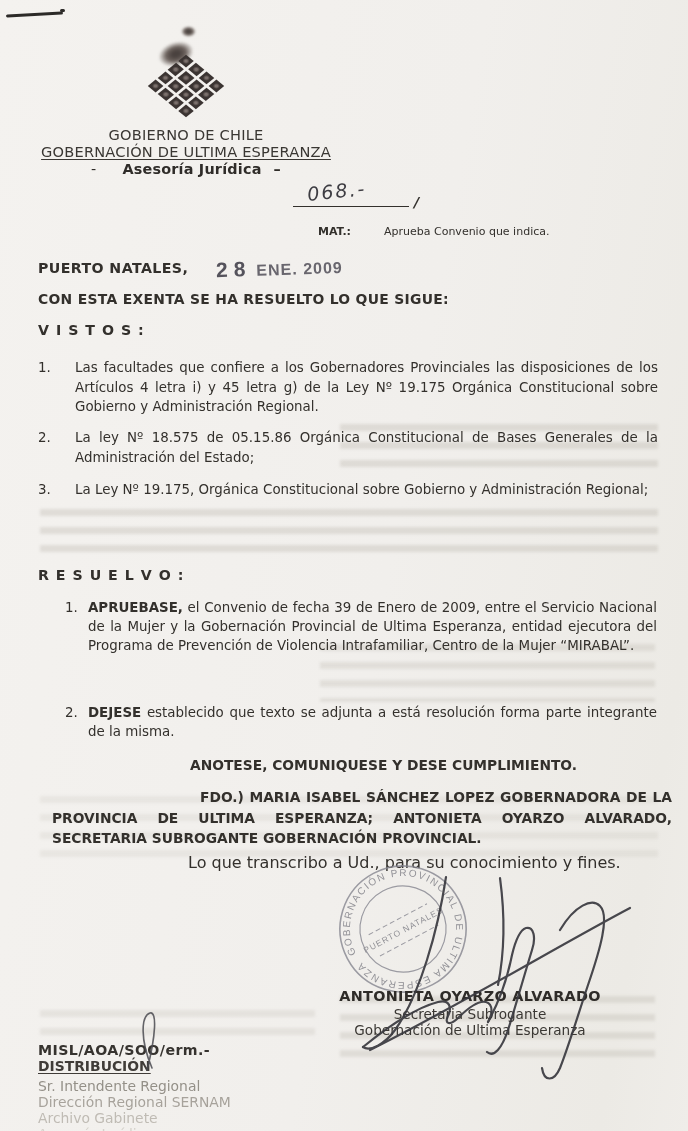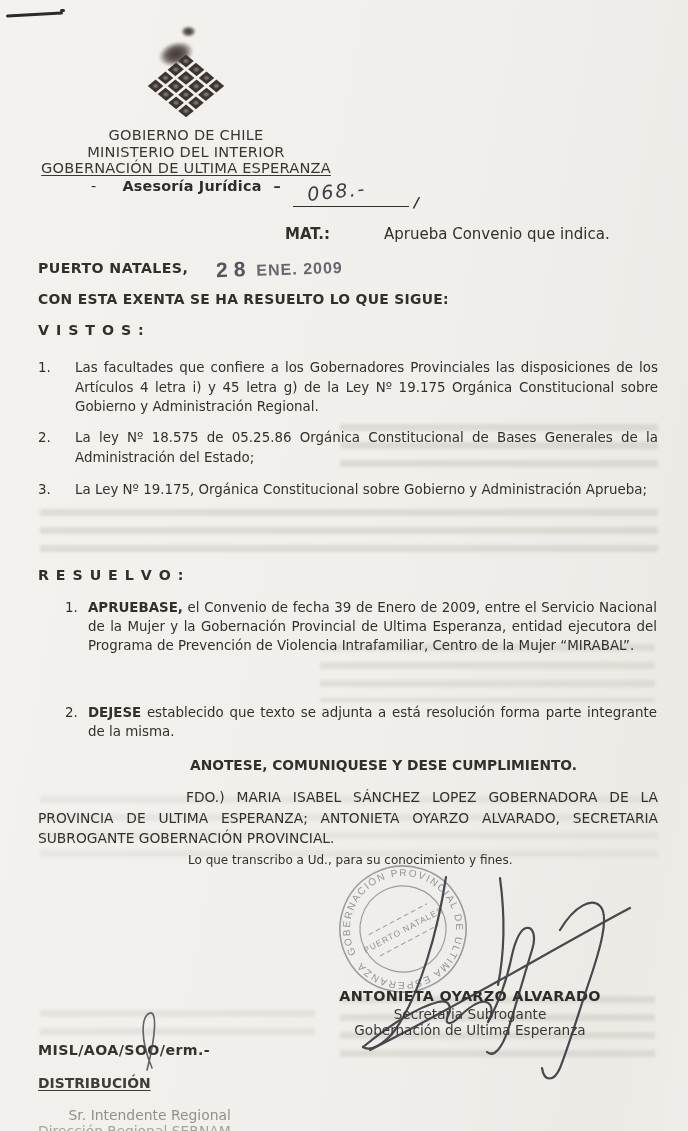--- a/index.html
+++ b/index.html
@@ -24,55 +24,55 @@
   .hdr{left:0;top:127px;width:372px;text-align:center;line-height:16.5px;font-size:14.6px;letter-spacing:.2px;color:#3a3733;}
   .hdr .u{text-decoration:underline;text-underline-offset:2px;}
   .dept{font-weight:bold;font-size:14.4px;margin-top:1px;color:#2f2c29;}
   .dept .dl{margin-right:26px;font-weight:400;}
   .dept .dr{margin-left:12px;}
   
   .res-line{left:285px;top:190px;font-weight:bold;font-size:14.3px;white-space:nowrap;}
   .res-underline{display:inline-block;width:116px;height:16px;border-bottom:1.6px solid #33302c;position:relative;margin-left:8px;}
   .res-num{position:absolute;left:14px;top:-10px;font-style:italic;font-weight:400;font-size:19px;letter-spacing:2px;color:#3d3c42;transform:rotate(-6deg);}
   .res-slash{font-style:italic;margin-left:5px;}
-  .mat-line{left:285px;top:225px;font-size:15px;white-space:nowrap;}
+  .mat-line{left:285px;top:225px;font-size:11px;white-space:nowrap;text-align:center;}
   .mat-line .lbl{font-weight:bold;display:inline-block;width:99px;}
   
   .place-line{left:38px;top:256px;font-weight:bold;font-size:14.2px;letter-spacing:.4px;white-space:nowrap;}
   .date-stamp{display:inline-block;margin-left:28px;transform:rotate(-2deg);color:#45434d;opacity:.9;font-family:"Liberation Sans",sans-serif;vertical-align:-2px;}
   .date-stamp .day{font-size:21px;font-weight:700;letter-spacing:6px;}
   .date-stamp .rest{font-size:16px;font-weight:600;letter-spacing:1px;margin-left:5px;opacity:.88;}
   .intro{left:38px;top:291px;font-weight:bold;font-size:13.9px;letter-spacing:.3px;}
   .section-h{left:38px;top:322px;font-weight:bold;font-size:14.2px;letter-spacing:1px;}
   
   .v-item{left:38px;width:620px;display:flex;font-size:13.4px;line-height:19.5px;}
   .v-item .num{width:37px;flex:none;}
   .v-item .txt{flex:1;text-align:justify;}
   .rs-h{left:38px;top:567px;font-weight:bold;font-size:14.2px;letter-spacing:1px;text-align:center;}
   .r-item{left:65px;width:592px;display:flex;font-size:13.4px;line-height:19px;}
   .r-item .num{width:23px;flex:none;}
   .r-item .txt{flex:1;text-align:justify;}
   .r-item .lead{font-weight:bold;}
   .anotese{left:190px;top:757px;font-weight:bold;font-size:13.8px;}
-  .fdo{left:38px;top:787px;width:620px;font-weight:normal;font-size:13.8px;line-height:20.5px;text-align:justify;text-indent:148px;}
-  .transcribo{left:188px;top:853px;font-size:12px;}
+  .fdo{left:52px;top:787px;width:620px;font-weight:bold;font-size:13.8px;line-height:20.5px;text-align:justify;text-indent:148px;}
+  .transcribo{left:188px;top:853px;font-size:16px;}
   
   .stamp{position:absolute;left:336px;top:862px;z-index:2;transform:rotate(-28deg);opacity:.78;}
   
   .sig-svg{position:absolute;left:300px;top:860px;z-index:4;}
   .sig-block{left:305px;top:988px;width:330px;text-align:center;z-index:3;}
   .sig-name{font-weight:bold;font-size:14.4px;letter-spacing:.3px;color:#2e2b28;}
   .sig-title{font-size:13.6px;margin-top:2px;color:#3a3733;}
   .sig-org{font-size:13.6px;color:#3a3733;}
   .penloop{position:absolute;left:120px;top:1005px;z-index:3;}
   
   .footer{left:38px;top:1042px;font-size:13.9px;line-height:16px;}
   .initials{font-weight:bold;font-size:14.2px;letter-spacing:.4px;color:#36332f;}
-  .disthead{font-weight:bold;text-decoration:underline;text-underline-offset:2px;margin-top:17px;color:#403c38;}
-  .d0{color:#8f8b83;opacity:.95;margin-top:16px;text-align:right;}
+  .disthead{font-weight:bold;text-decoration:underline;text-underline-offset:2px;margin-top:0;color:#403c38;}
+  .d0{color:#8f8b83;opacity:.95;margin-top:4px;}
   .d1{color:#9a958d;opacity:.85;}
   .d2{color:#aaa59c;opacity:.7;}
   .d3{color:#bdb8ae;opacity:.55;}
 </style>
 </head>
 <body>
 
 <div class="artifact-dash" style="left:6px;top:13px;width:57px;height:3px;transform:rotate(-3deg);"></div>
 <div class="artifact-dash" style="left:60px;top:9px;width:5px;height:3px;"></div>
 <div class="smudge" style="left:158px;top:42px;width:36px;height:24px;transform:rotate(-18deg);"></div>
@@ -101,21 +101,20 @@
       <span></span>
     <span></span>
       <span></span>
       <span></span>
       <span></span>
   </div>
 </div>
 
 <div class="abs hdr">
   <div>GOBIERNO DE CHILE</div>
-  <div>MINISTERIO DEL INTERIOR</div>
   <div class="u">GOBERNACIÓN DE ULTIMA ESPERANZA</div>
   <div class="dept">
     <span class="dl">-</span><span>Asesoría Jurídica</span><span class="dr">–</span>
   </div>
 </div>
 
 <div class="abs res-line">
   <span class="res-underline"><span class="res-num">068.-</span></span><span class="res-slash">/</span>
 </div>
 <div class="abs mat-line">
@@ -128,25 +127,25 @@
 
 <div class="abs intro">CON ESTA EXENTA SE HA RESUELTO LO QUE SIGUE:</div>
 <div class="abs section-h">V I S T O S :</div>
 
 <div class="abs v-item" style="top:358px;">
   <span class="num">1.</span>
   <span class="txt">Las facultades que confiere a los Gobernadores Provinciales las disposiciones de los Artículos 4 letra i) y 45 letra g) de la Ley Nº 19.175 Orgánica Constitucional sobre Gobierno y Administración Regional.</span>
 </div>
 <div class="abs v-item" style="top:428px;">
   <span class="num">2.</span>
-  <span class="txt">La ley Nº 18.575 de 05.25.86 Orgánica Constitucional de Bases Generales de la Administración del Estado;</span>
+  <span class="txt">La ley Nº 18.575 de 05.15.86 Orgánica Constitucional de Bases Generales de la Administración del Estado;</span>
 </div>
 <div class="abs v-item" style="top:480px;">
   <span class="num">3.</span>
-  <span class="txt">La Ley Nº 19.175, Orgánica Constitucional sobre Gobierno y Administración Aprueba;</span>
+  <span class="txt">La Ley Nº 19.175, Orgánica Constitucional sobre Gobierno y Administración Regional;</span>
 </div>
 
 <div class="abs rs-h">R E S U E L V O :</div>
 
 <div class="abs r-item" style="top:598px;">
   <span class="num">1.</span>
   <span class="txt"><span class="lead">APRUEBASE,</span> <span>el Convenio de fecha 39 de Enero de 2009, entre el Servicio Nacional de la Mujer y la Gobernación Provincial de Ultima Esperanza, entidad ejecutora del Programa de Prevención de Violencia Intrafamiliar, Centro de la Mujer “MIRABAL”.</span></span>
 </div>
 <div class="abs r-item" style="top:703px;">
   <span class="num">2.</span>

